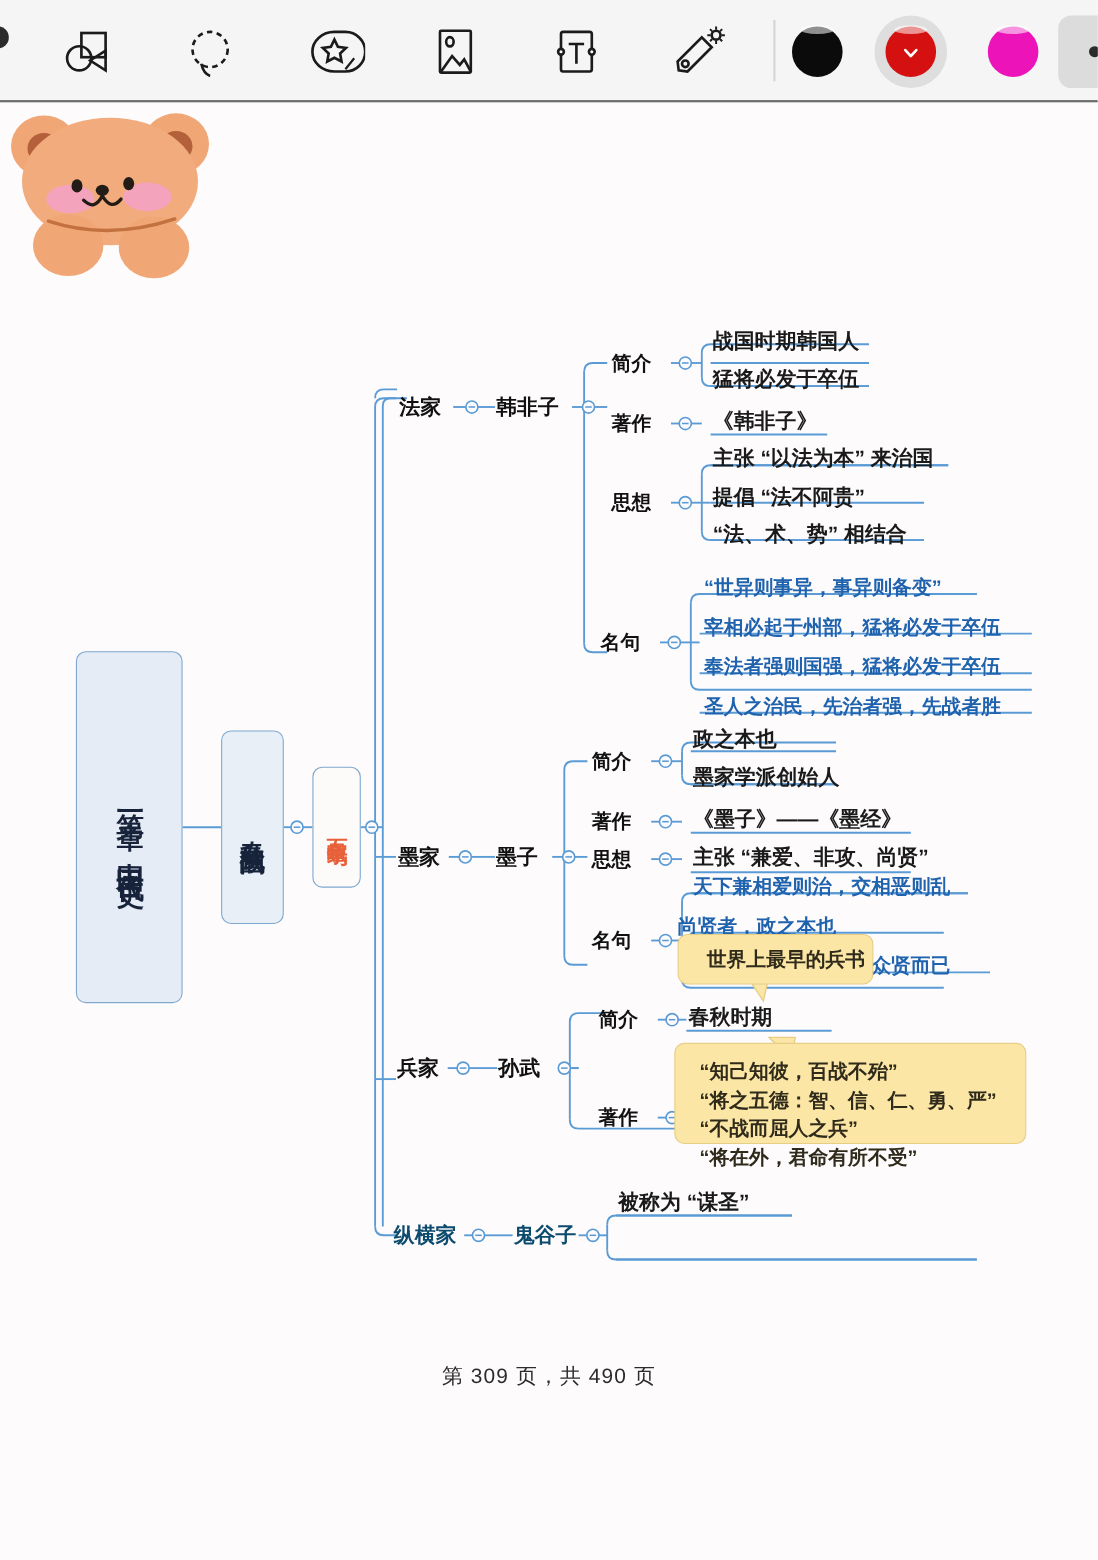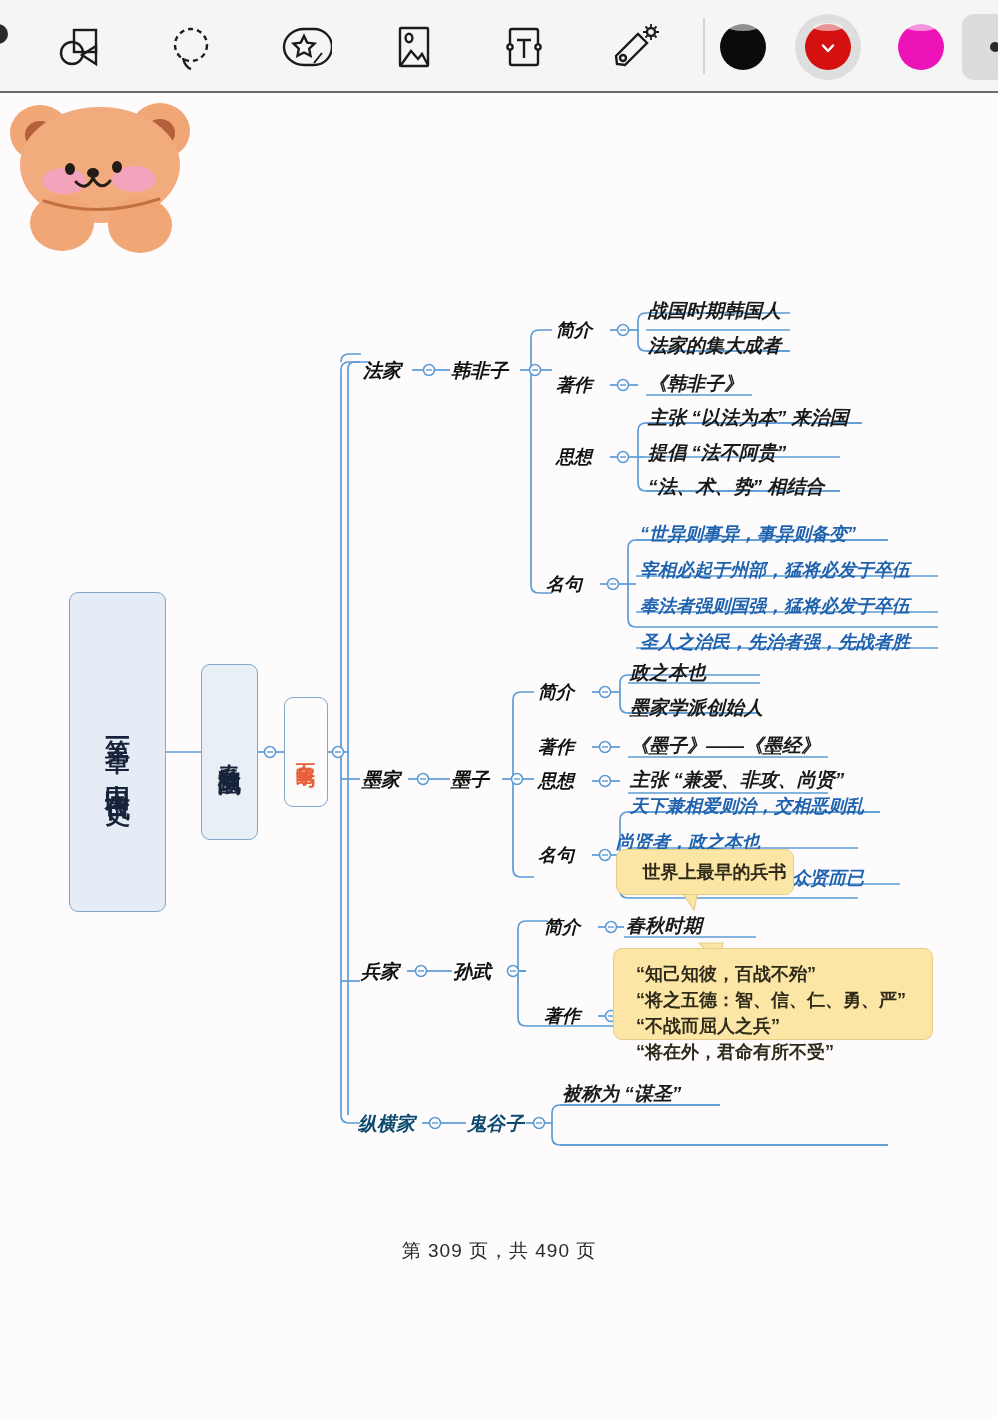--- a/index.html
+++ b/index.html
@@ -64,21 +64,21 @@
     left:201px;top:571px;width:57px;height:176px;
     background:#e9eff7;border:1.6px solid #7fa8cf;
     font-size:23px;font-weight:700;color:#17233a;letter-spacing:3px;
   }
   #n-bj{
     left:284px;top:604px;width:44px;height:110px;
     background:#fdfbfa;border:1.6px solid #7fa8cf;
     font-size:19px;font-weight:700;color:#e8603a;letter-spacing:2px;
   }
 
-  .lbl{position:absolute;white-space:nowrap;line-height:1;font-style:italic;}
+  .lbl{position:absolute;white-space:nowrap;line-height:1;}
   .l1{font-size:19px;font-weight:700;color:#111;}
   .l1b{font-size:19px;font-weight:700;color:#0c4a6e;}
   .l2{font-size:18px;font-weight:700;color:#111;}
   .leaf{font-size:19px;font-weight:700;color:#1a1a1a;}
   .leafb{font-size:18px;font-weight:700;color:#1f62ad;}
 
   
   .callout{
     position:absolute;background:#fbe6a6;border:1.2px solid #e6ce87;border-radius:9px;
     box-sizing:border-box;
@@ -382,21 +382,21 @@
 
 <div class="nd vert" id="n-root">第一章  中国古代史</div>
 <div class="nd vert" id="n-cq">春秋战国</div>
 <div class="nd vert" id="n-bj">百家争鸣</div>
 
 <div class="lbl l1" style="left:363px;top:268px">法家</div>
 <div class="lbl l1" style="left:451px;top:268px">韩非子</div>
 
 <div class="lbl l2" style="left:556px;top:228px">简介</div>
 <div class="lbl leaf" style="left:648px;top:208px">战国时期韩国人</div>
-<div class="lbl leaf" style="left:648px;top:243px">法家的集大成者</div>
+<div class="lbl leaf" style="left:648px;top:243px">猛将必发于卒伍</div>
 
 <div class="lbl l2" style="left:556px;top:283px">著作</div>
 <div class="lbl leaf" style="left:648px;top:281px">《韩非子》</div>
 
 <div class="lbl l2" style="left:556px;top:355px">思想</div>
 <div class="lbl leaf" style="left:648px;top:315px">主张 “以法为本” 来治国</div>
 <div class="lbl leaf" style="left:648px;top:350px">提倡 “法不阿贵”</div>
 <div class="lbl leaf" style="left:648px;top:384px">“法、术、势” 相结合</div>
 
 <div class="lbl l2" style="left:546px;top:482px">名句</div>

